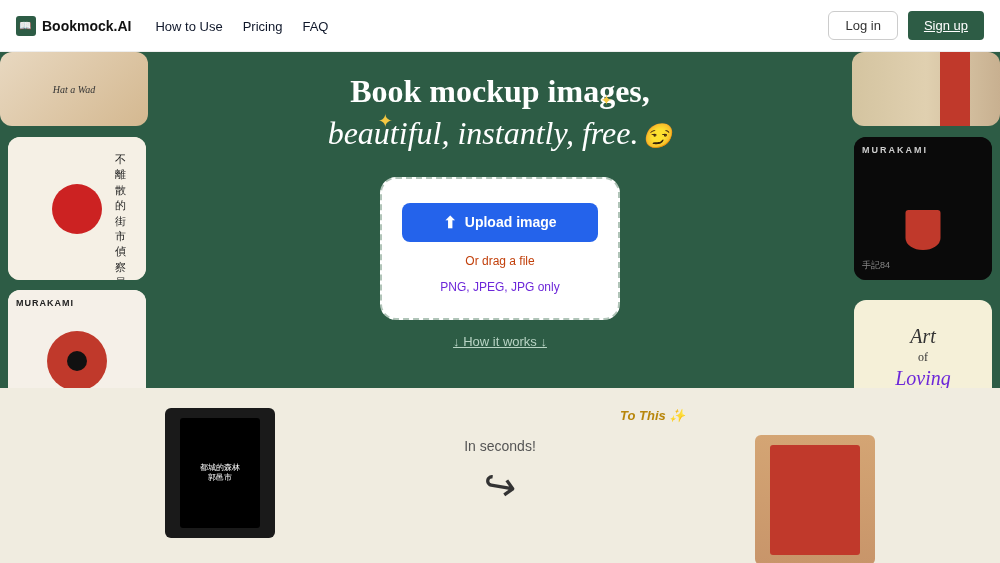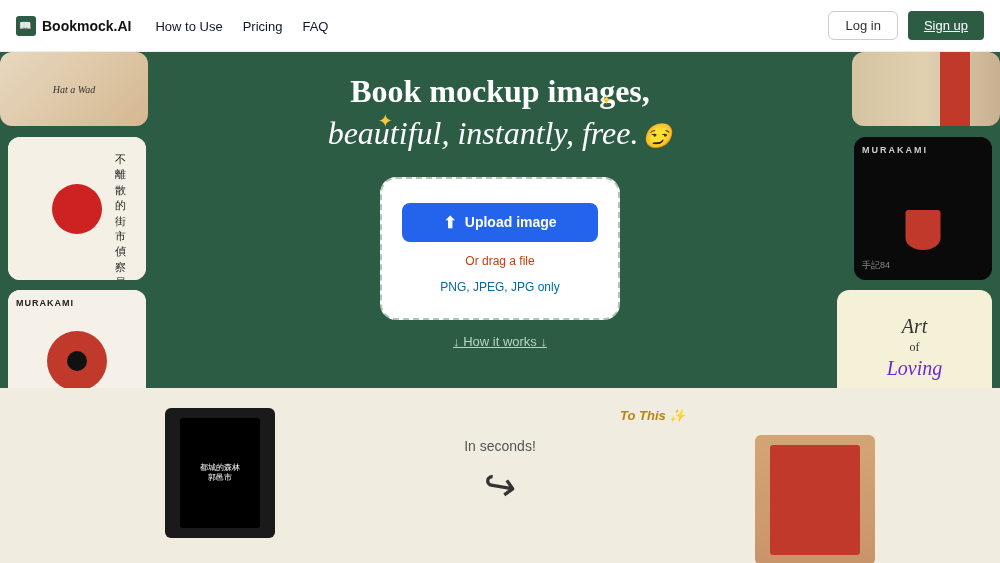--- a/index.html
+++ b/index.html
@@ -122,22 +122,22 @@
       top: 0; right: 0;
       width: 148px; height: 74px;
       background: linear-gradient(135deg, #d4c4a8 0%, #c8a882 100%);
     }
     .book-right-mid {
       top: 85px; right: 8px;
       width: 138px; height: 143px;
       background: #1a1a1a;
     }
     .book-right-bot {
-      top: 238px; right: 8px;
-      width: 155px; height: 130px;
+      top: 248px; right: 8px;
+      width: 138px; height: 130px;
       background: #f5f0d8;
     }
     .book-art-loving {
       width: 100%; height: 100%;
       background: #f5f0d8;
       display: flex;
       flex-direction: column;
       align-items: center;
       justify-content: center;
       gap: 2px;
@@ -220,21 +220,21 @@
       font-size: 16px;
     }
     .drag-text {
       font-family: Arial, sans-serif;
       font-size: 12px;
       color: #c2410c;
     }
     .file-types {
       font-family: Arial, sans-serif;
       font-size: 12px;
-      color: #0369a1;
+      color: #6d28d9;
     }
 
     
     .how-it-works {
       margin-top: 14px;
       font-family: Arial, sans-serif;
       font-size: 13px;
       color: #b8d4c4;
       text-decoration: underline;
       cursor: pointer;

